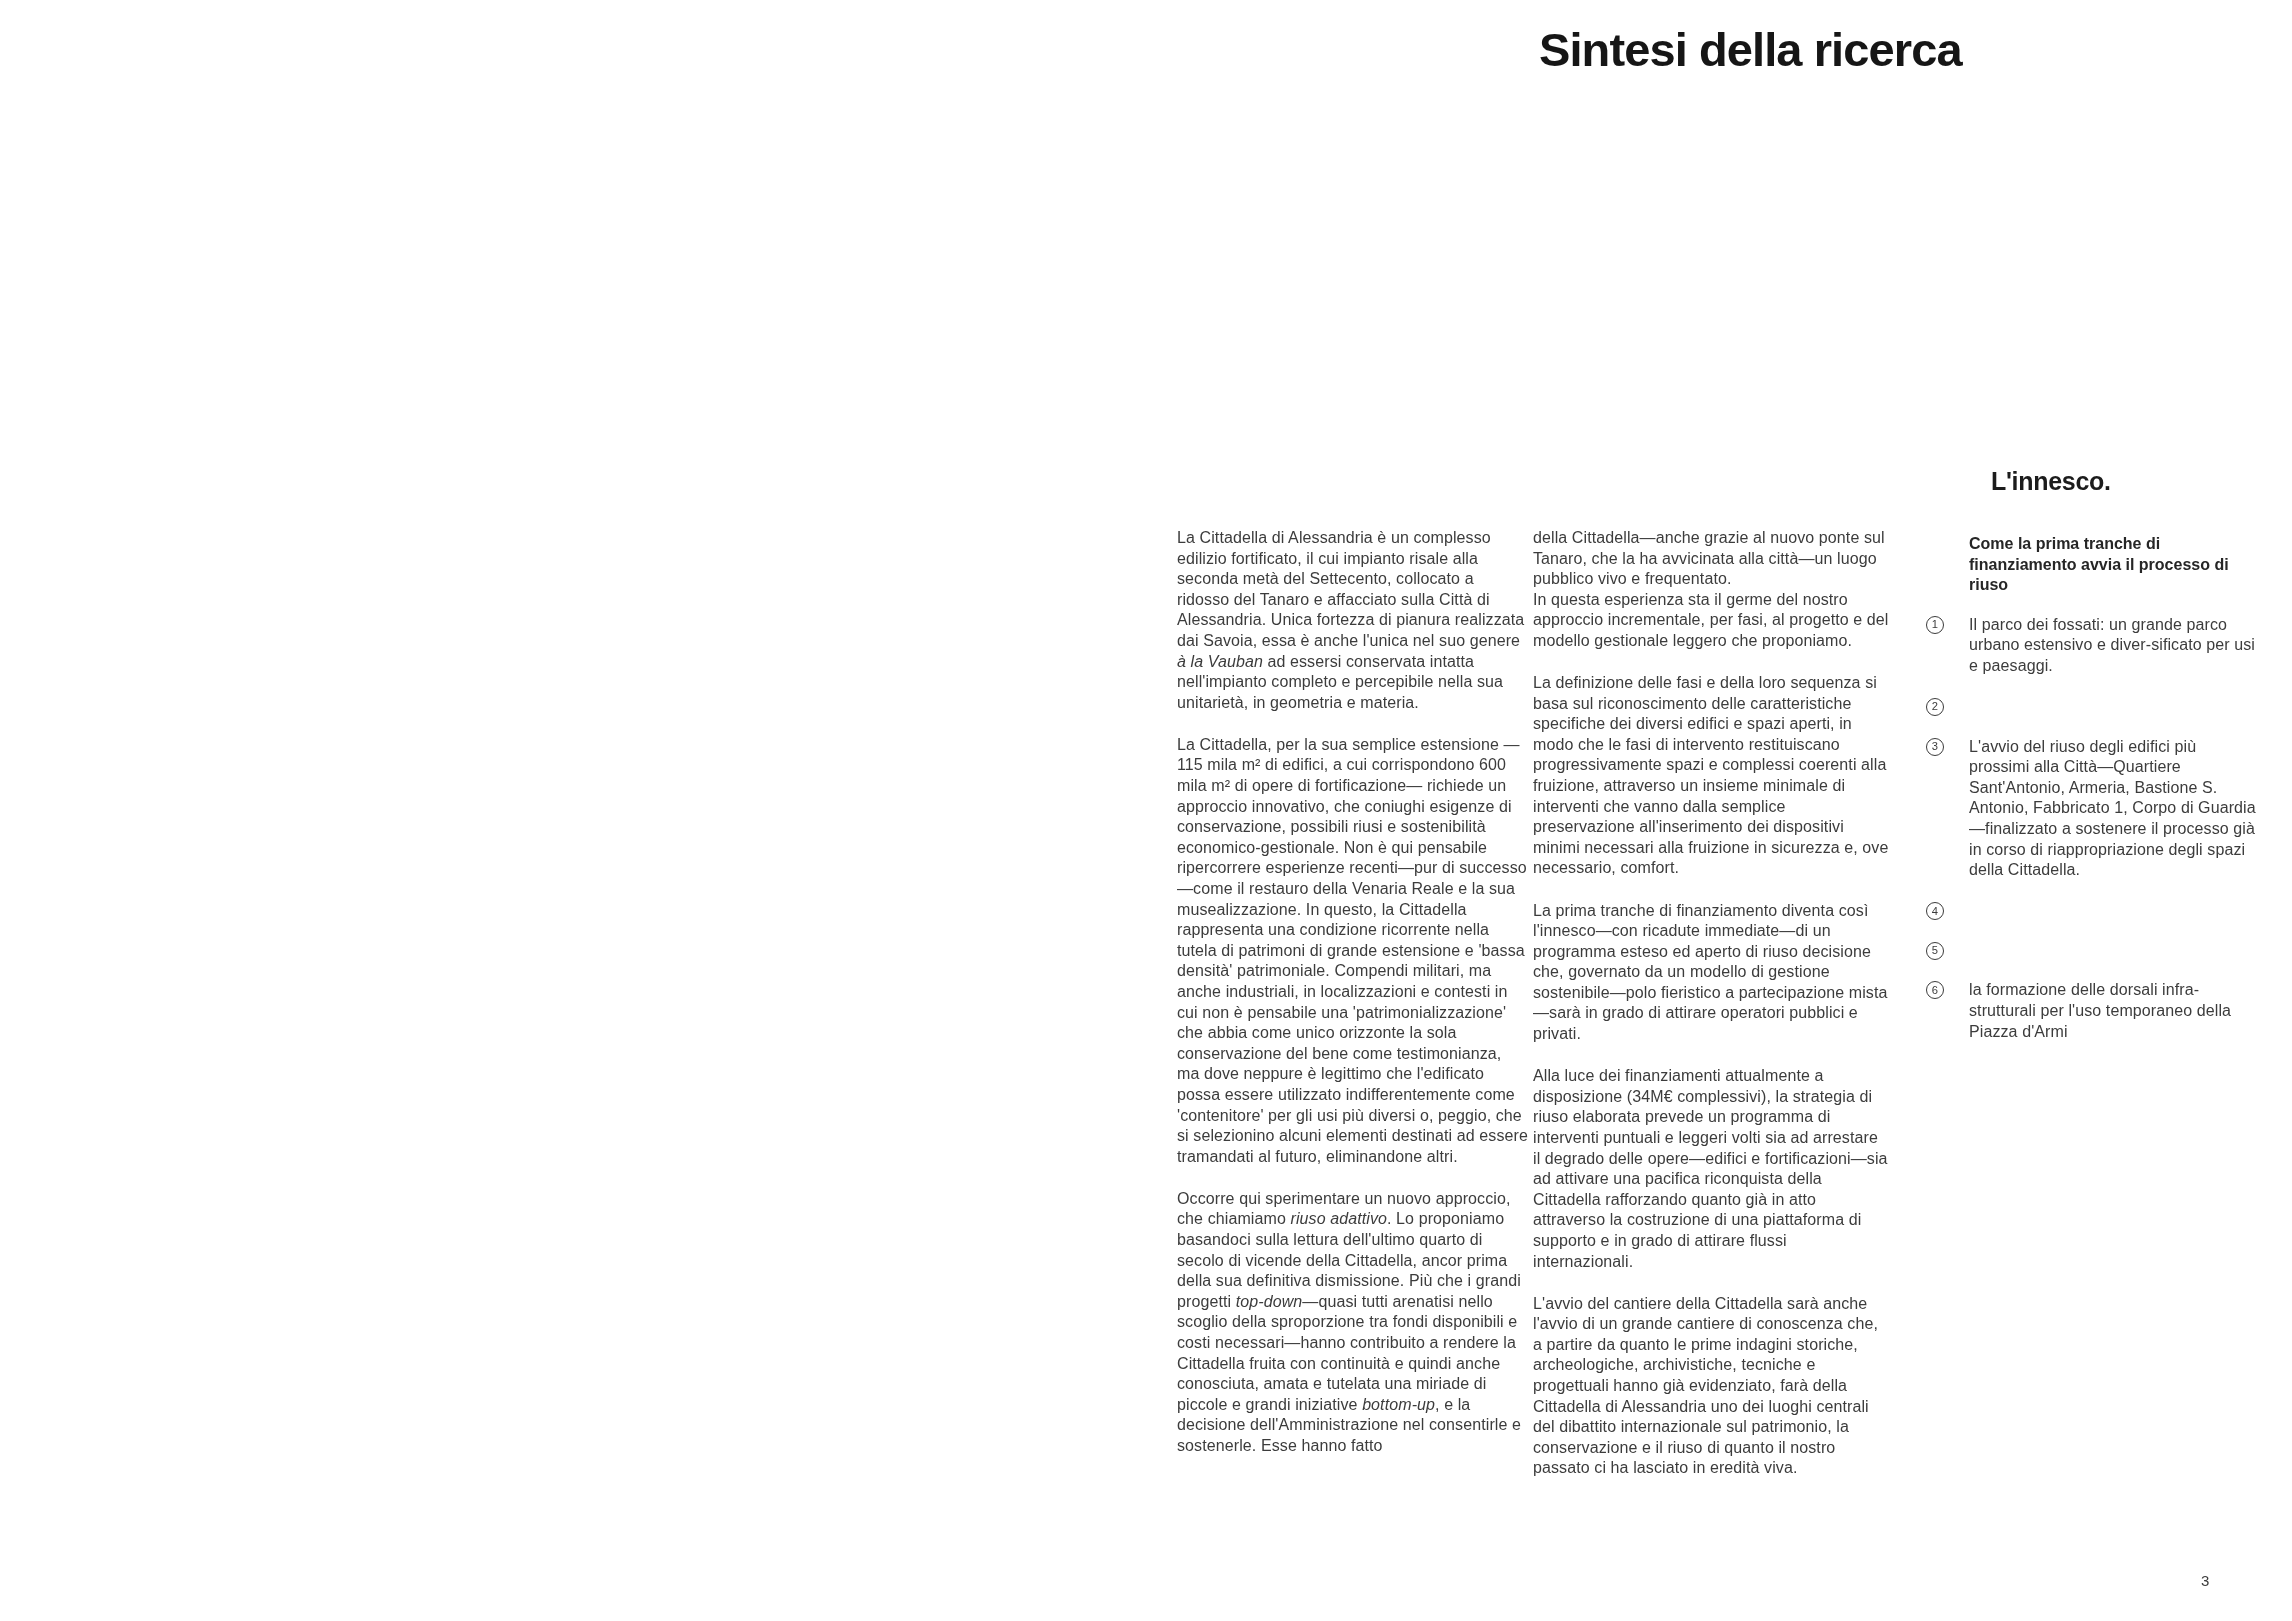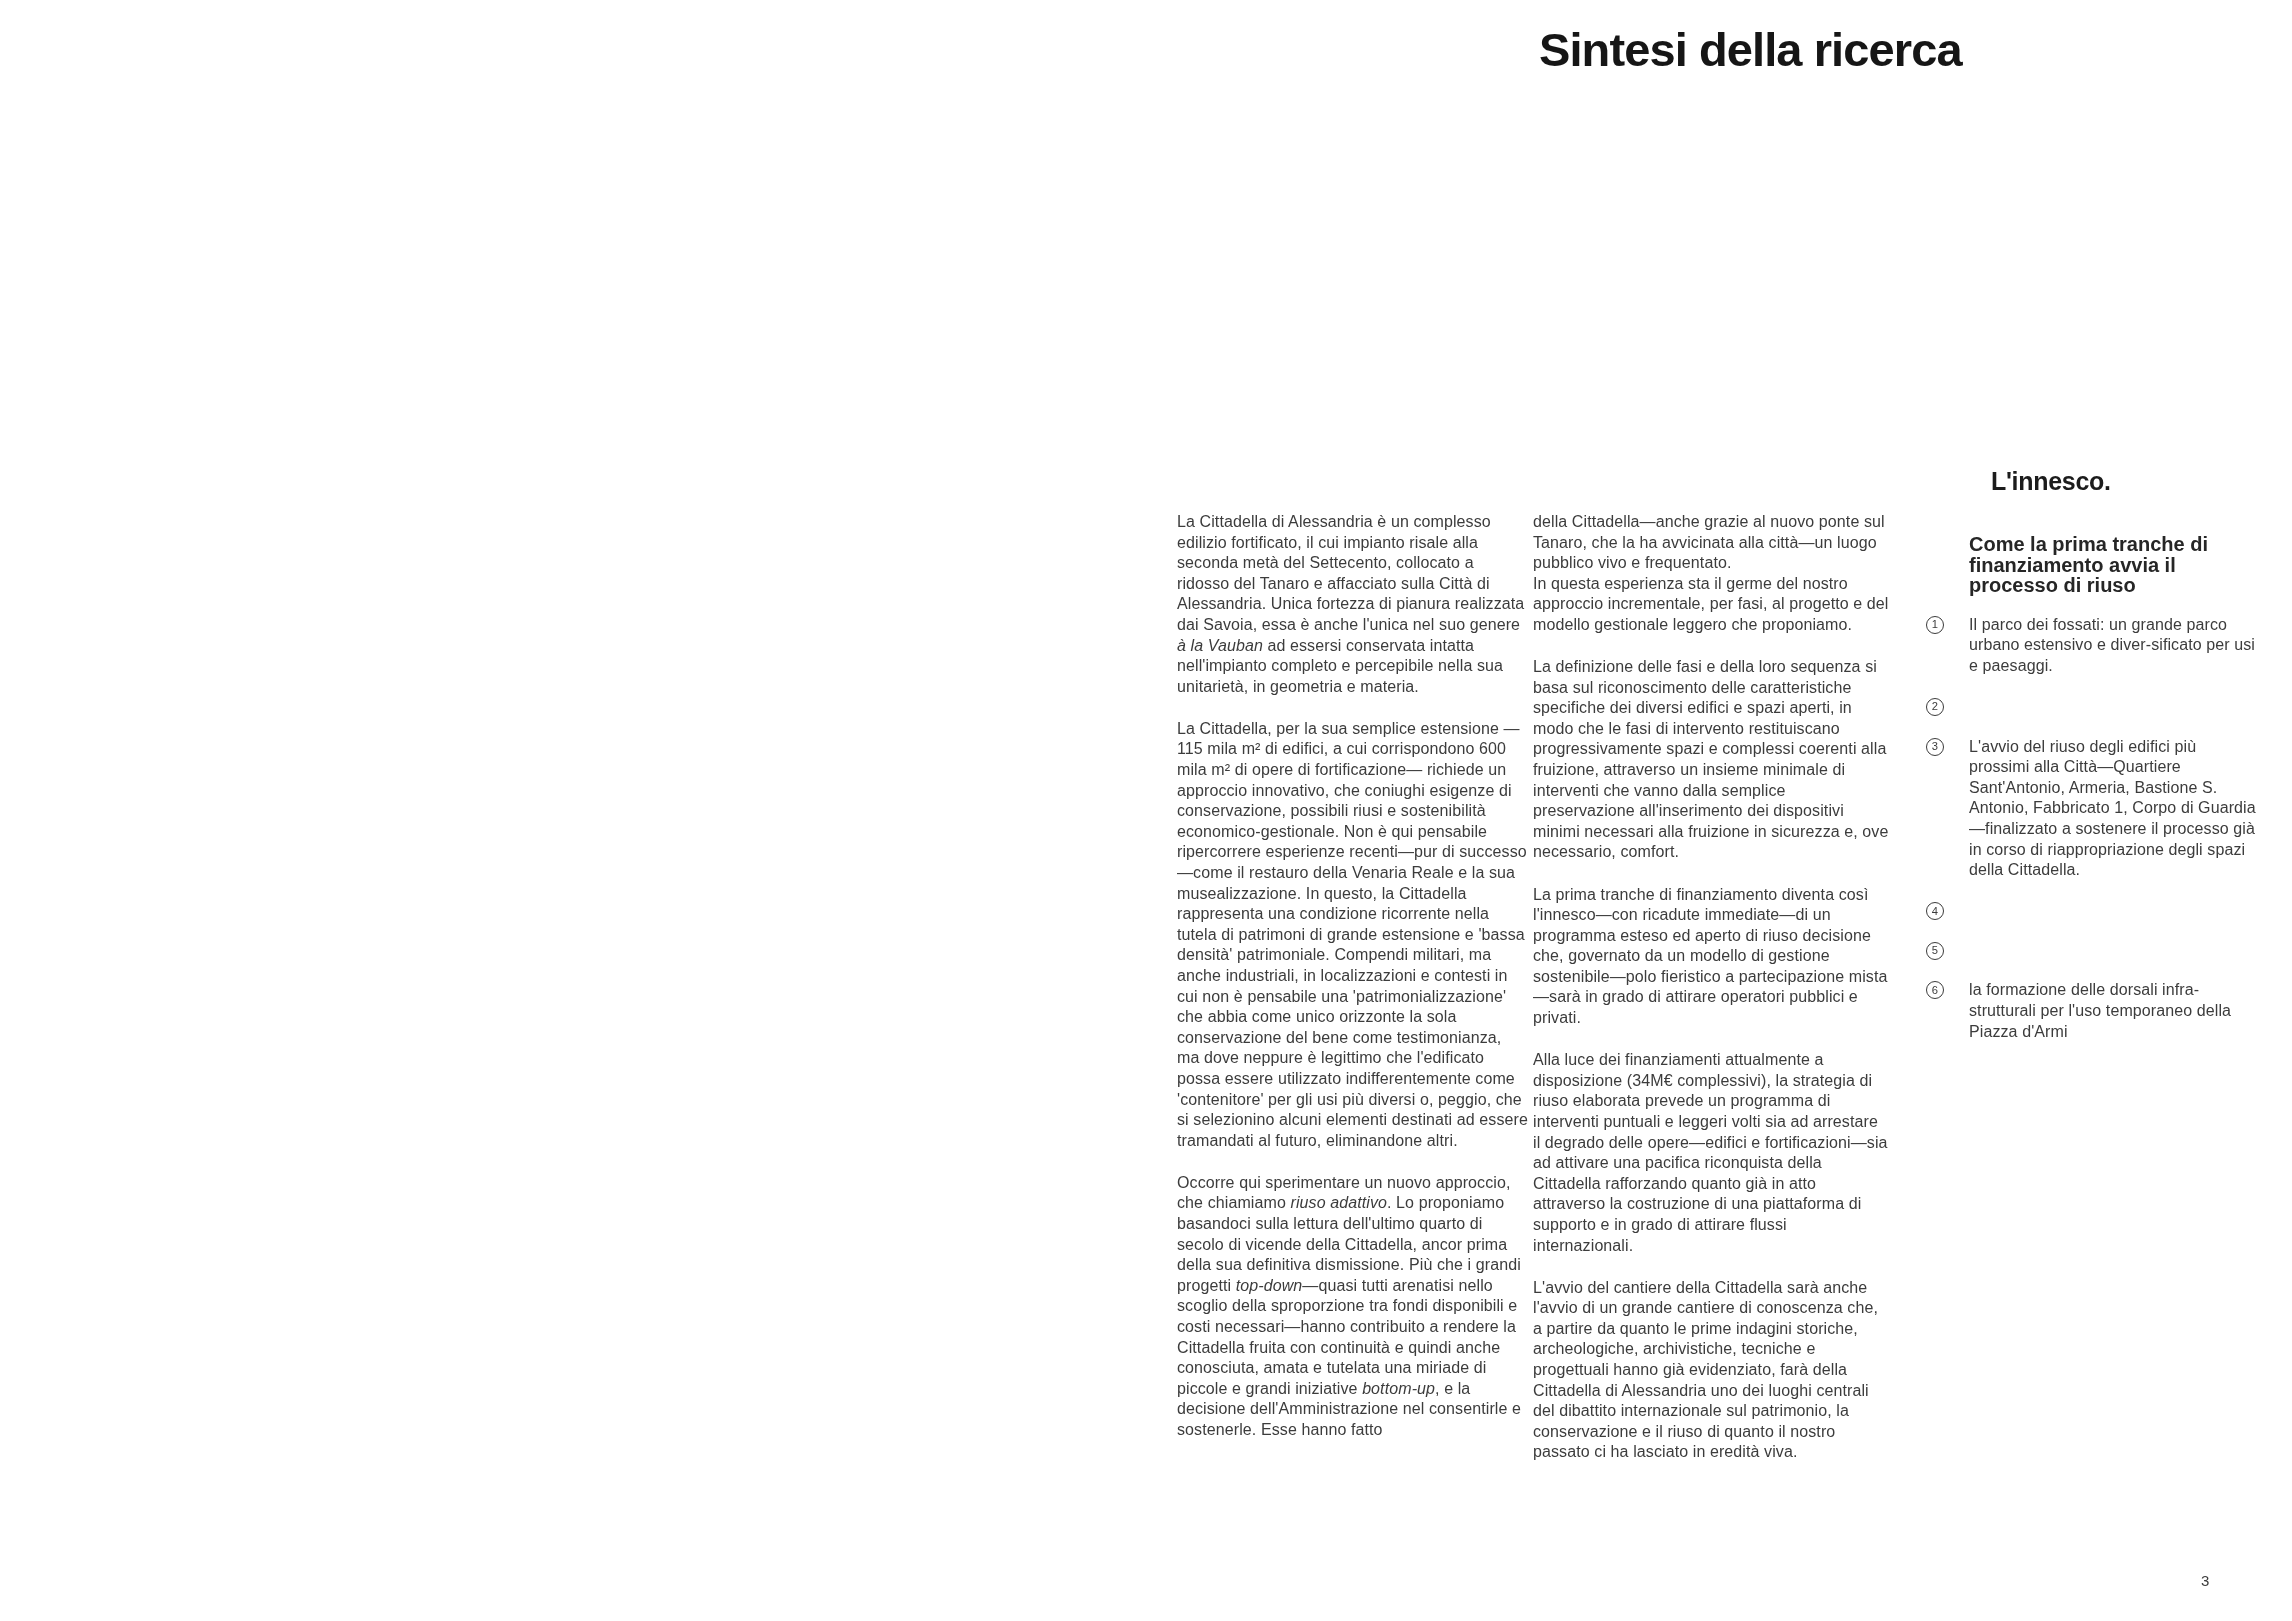--- a/index.html
+++ b/index.html
@@ -5,34 +5,34 @@
   html, body { margin:0; padding:0; background:#ffffff; }
   body { width:2293px; height:1621px; font-family:"Liberation Sans", sans-serif; }
   .page { position:relative; width:2293px; height:1621px; background:#ffffff; overflow:hidden; }
 
   .page-title {
     position:absolute; left:1523px; top:7.2px; margin:16px;
     font-size:47px; line-height:54px; font-weight:bold;
     letter-spacing:-0.9px; color:#161616; white-space:nowrap;
   }
 
-  .bodycol { position:absolute; top:512px; font-size:16px; line-height:20.6px;
+  .bodycol { position:absolute; top:528px; font-size:16px; line-height:20.6px;
     color:#3c3c3c; letter-spacing:0.1px; }
   .bodycol-1 { left:1177px; width:351px; }
   .bodycol-2 { left:1533px; width:356px; }
   .bodycol p { margin:0 0 21.5px 0; }
   .it { font-style:italic; }
 
   .sidebar { position:absolute; left:1926px; top:466px; width:330px; }
   .sidebar-heading {
     margin:0 0 38px 65px; font-size:25px; line-height:30px;
     font-weight:bold; letter-spacing:-0.3px; color:#1c1c1c;
   }
   .sidebar-subheading {
-    margin:0 0 19px 43px; font-size:20px; line-height:20.6px;
+    margin:0 0 19px 43px; font-size:16px; line-height:20.6px;
     font-weight:bold; color:#262626;
   }
   .item { display:flex; margin-bottom:20.6px; font-size:16px; line-height:20.6px;
     color:#3c3c3c; letter-spacing:0.1px; }
   .num { flex:0 0 43px; width:43px; padding-top:0.9px; }
   .circle {
     display:flex; width:18px; height:18px; box-sizing:border-box;
     border:1.3px solid #3c3c3c; border-radius:50%;
     align-items:center; justify-content:center;
     font-size:11.2px; line-height:1; color:#3c3c3c;

